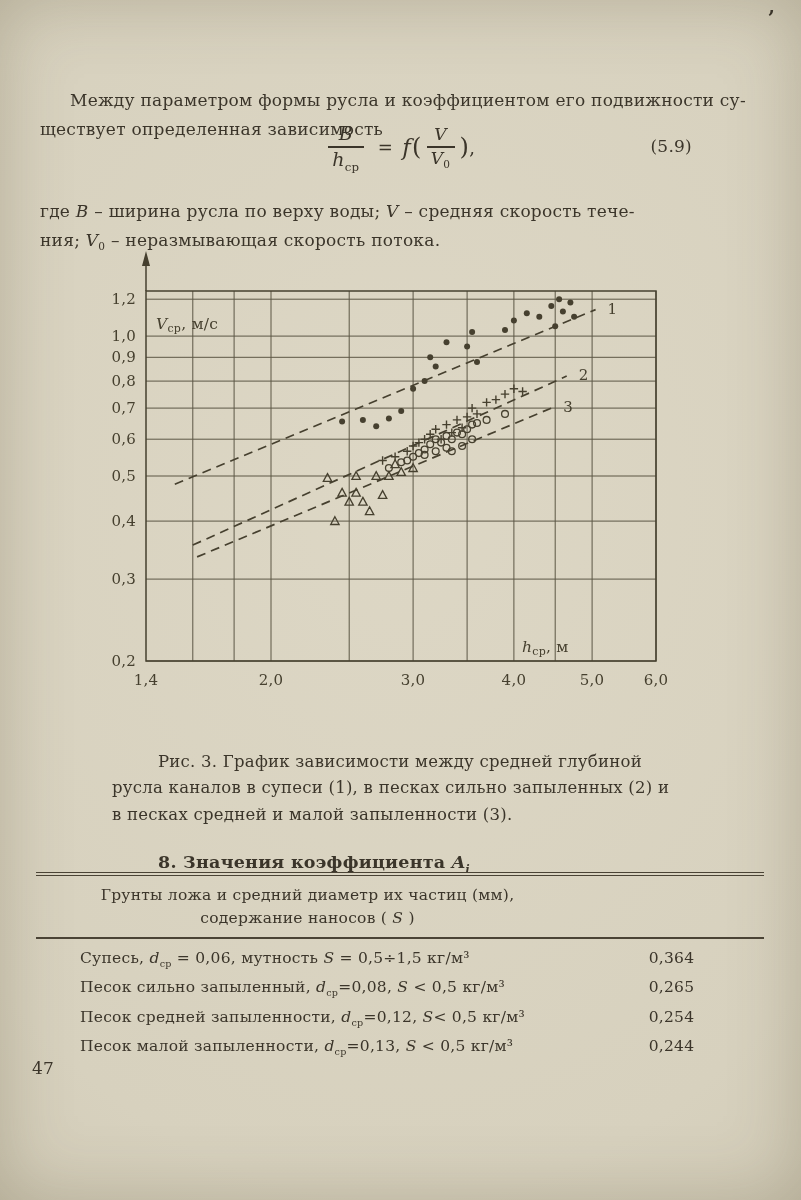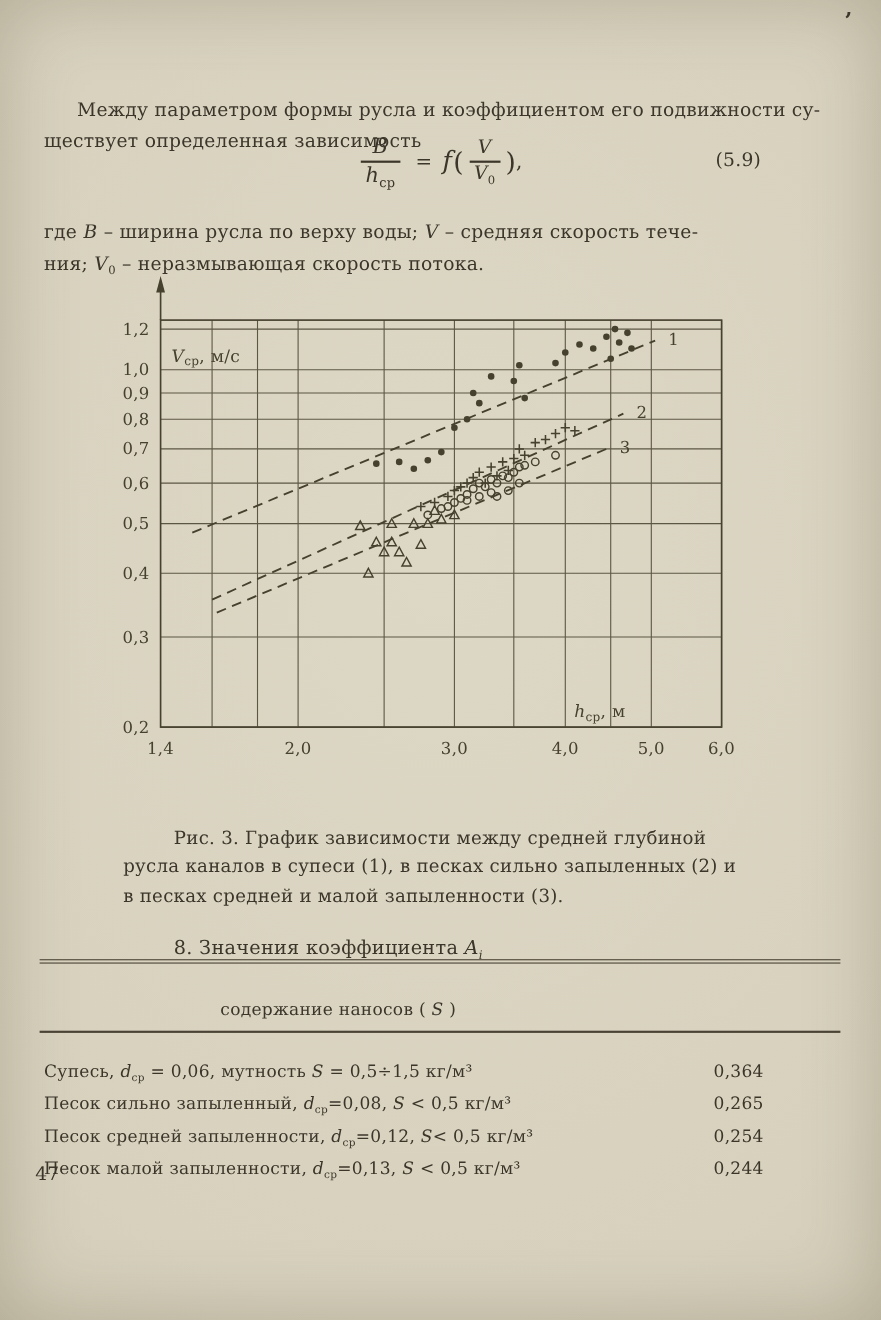--- a/index.html
+++ b/index.html
@@ -36,38 +36,38 @@
   .eqnum{position:absolute;right:66px;top:18px;font-size:17px;}
   .where{
     position:absolute;left:40px;top:180px;width:718px;
     font-size:17px;line-height:1.72;font-weight:500;
   }
   .chart{position:absolute;left:86px;top:246px;width:660px;height:470px;}
   .caption{
     position:absolute;left:112px;top:732px;width:580px;
     font-size:16.5px;line-height:1.62;white-space:pre-line;text-indent:46px;font-weight:500;
   }
-  .heading{position:absolute;left:158px;top:834px;font-size:17.5px;font-weight:400;}
+  .heading{position:absolute;left:158px;top:834px;font-size:17.5px;font-weight:700;}
   .table{
     position:absolute;left:36px;top:872px;width:728px;
     font-size:15.5px;border-top:4px double #4a4335;padding-top:4px;
   }
   .thead{
     display:grid;grid-template-columns:1fr 185px;
     border-bottom:2px solid #4a4335;padding:4px 0 6px;
   }
   .th1{text-align:center;line-height:1.5;}
   .th2{
     border-left:2px dotted #4a4335;text-align:center;
     display:flex;flex-direction:column;justify-content:center;line-height:1.5;
   }
   .trow{display:grid;grid-template-columns:1fr 185px;padding:3.5px 0;line-height:1.45;}
   .tcell.label{padding-left:4px;}
   .tcell.value{text-align:center;}
-  .tbody{padding-top:21px;}
+  .tbody{padding-top:5px;margin-left:40px;}
   .pagenum{position:absolute;left:0;top:1058px;width:801px;text-align:left;font-size:17px;margin-left:32px;}
 </style>
 </head>
 <body>
 
 <div class="page">
 
   <span class="corner-mark">’</span>
 
   <p class="p1">Между параметром формы русла и коэффициентом его подвижности су-
@@ -247,21 +247,21 @@
       </svg></div>
 
   <p class="caption">Рис. 3. График зависимости между средней глубиной
 русла каналов в супеси (1), в песках сильно запыленных (2) и
 в песках средней и малой запыленности (3).</p>
 
   <h3 class="heading"><span>8. Значения коэффициента </span><span class="it">A</span><sub class="it">i</sub></h3>
 
   <div class="table">
     <div class="thead">
-      <div class="th1"><br><span>содержание наносов ( </span><span class="it">S</span><span> )</span></div>
+      <div class="th1"><span>Грунты ложа и средний диаметр их частиц (мм),</span><br><span>содержание наносов ( </span><span class="it">S</span><span> )</span></div>
     </div>
     <div class="tbody" id="table-body">
         <div class="trow">
           <div class="tcell label"><span>Супесь, </span><span class="it">d</span><sub>ср</sub><span> = 0,06, мутность </span><span class="it">S</span><span> = 0,5÷1,5 кг/м³</span></div>
           <div class="tcell value">0,364</div>
         </div>
         <div class="trow">
           <div class="tcell label"><span>Песок сильно запыленный, </span><span class="it">d</span><sub>ср</sub><span>=0,08, </span><span class="it">S</span><span> &lt; 0,5 кг/м³</span></div>
           <div class="tcell value">0,265</div>
         </div>

